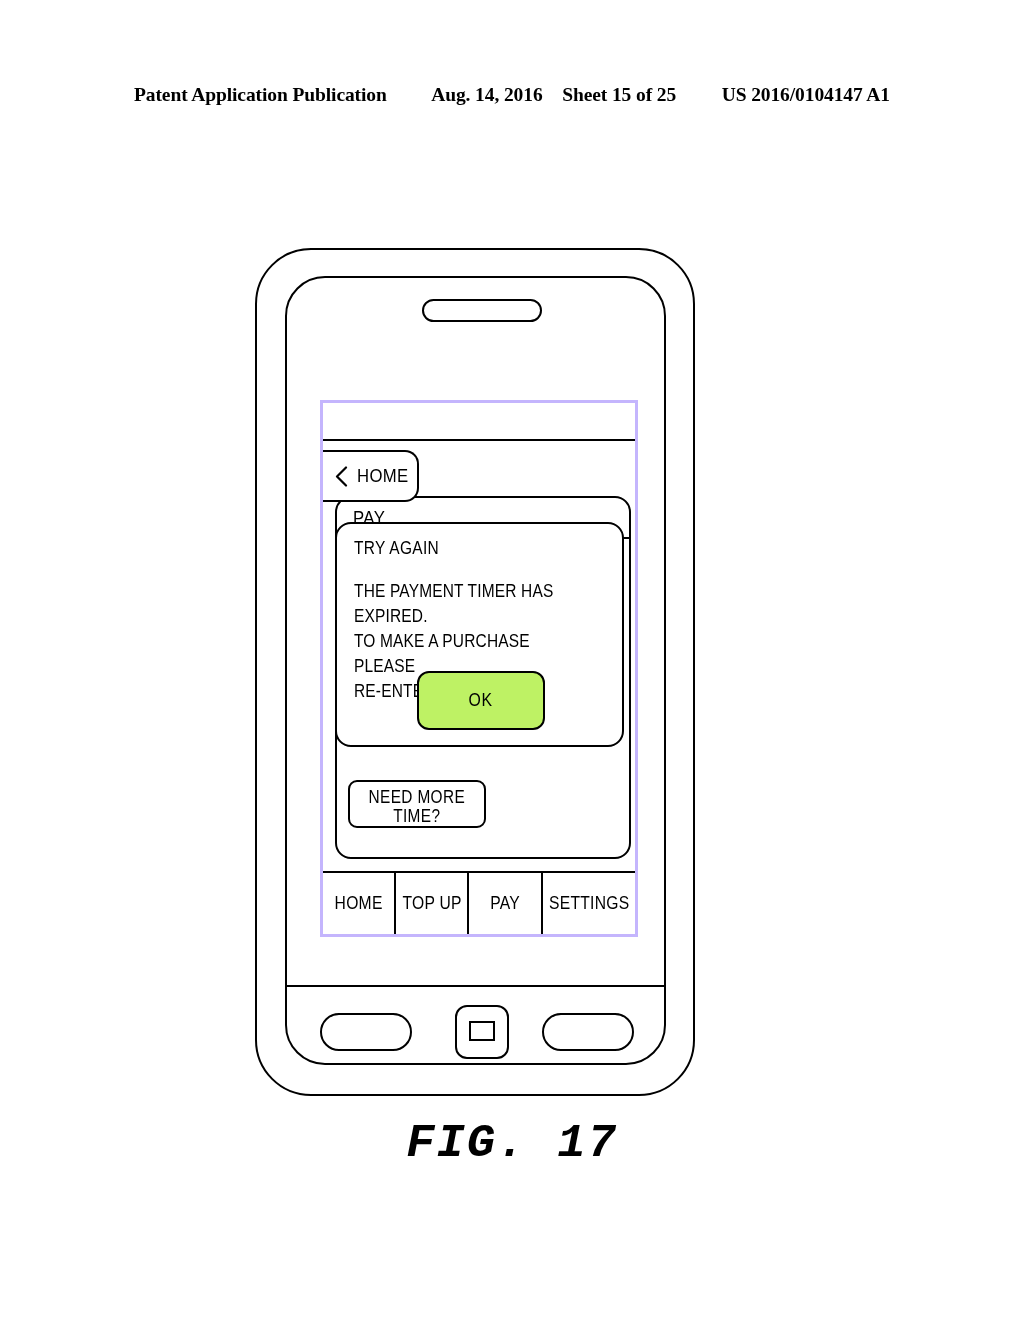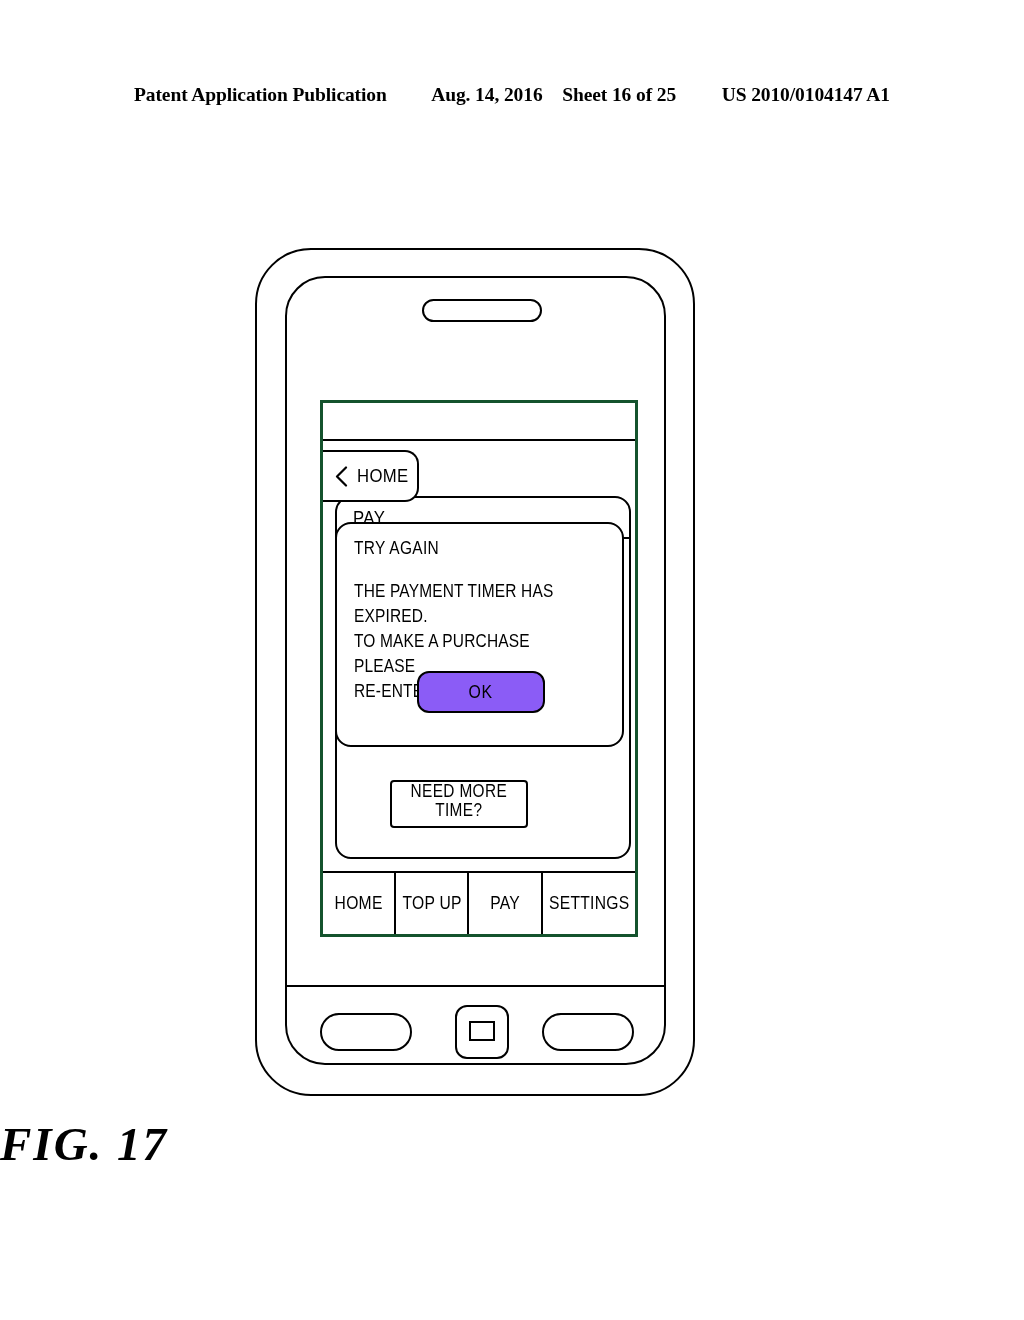--- a/index.html
+++ b/index.html
@@ -118,21 +118,21 @@
     box-sizing: border-box;
   }
 
   
   .screen {
     position: absolute;
     left: 70px;
     top: 157px;
     width: 318px;
     height: 537px;
-    border: 3px solid #14532d;
+    border: 3px solid #c4b5fd;
     box-sizing: border-box;
     background: #fff;
     overflow: hidden;
   }
   .status-bar {
     position: absolute;
     left: 0;
     top: 0;
     width: 100%;
     height: 38px;
@@ -240,25 +240,25 @@
     color: #000;
     transform: scaleX(0.86);
     transform-origin: left top;
     white-space: pre-line;
   }
   .ok-button {
     position: absolute;
     left: 80px;
     top: 147px;
     width: 128px;
-    height: 42px;
+    height: 59px;
     border: 2.5px solid #000;
     border-radius: 12px;
     box-sizing: border-box;
-    background: #8b5cf6;
+    background: #bef264;
     display: flex;
     align-items: center;
     justify-content: center;
   }
   .ok-button .lbl {
     font-size: 18px;
     letter-spacing: 0.5px;
     color: #000;
     transform: scaleX(0.88);
   }
@@ -267,29 +267,28 @@
   .pay-actions {
     position: absolute;
     left: 0;
     top: 282px;
     width: 100%;
     height: 70px;
   }
   .act-btn {
     position: absolute;
     border: 2.5px solid #000;
-    border-radius: 4px;
-    box-sizing: border-box;
-    background: #fff;
-    display: flex;
-    align-items: flex-start;
+    border-radius: 9px;
+    box-sizing: border-box;
+    background: #fff;
+    display: flex;
+    align-items: flex-end;
     justify-content: center;
     text-align: center;
     line-height: 19px;
-    margin-left: 42px;
   }
   .act-need {
     left: 11px;
     top: 0;
     width: 138px;
     height: 48px;
   }
   .act-cancel {
     left: 162px;
     top: 0;
@@ -333,40 +332,40 @@
     transform: scaleX(0.87);
     white-space: nowrap;
   }
 
   
   .fig-caption {
     position: absolute;
     left: 0;
     top: 1117px;
     width: 1024px;
-    text-align: left;
-    font-family: Liberation Serif, serif;
+    text-align: center;
+    font-family: Liberation Mono, monospace;
     font-weight: bold;
     font-style: italic;
     font-size: 47px;
     letter-spacing: 2px;
     color: #000;
   }
 </style>
 </head>
 <body>
 
 <div class="page-header">
   <span class="hdr-pub">Patent Application Publication</span>
   <span class="hdr-gap1"></span>
   <span>Aug. 14, 2016</span>
   <span class="hdr-gap2"></span>
-  <span>Sheet 16 of 25</span>
+  <span>Sheet 15 of 25</span>
   <span class="hdr-gap3"></span>
-  <span>US 2010/0104147 A1</span>
+  <span>US 2016/0104147 A1</span>
 </div>
 
 <div class="phone-wrap">
 
   <div class="phone-outer"></div>
 
   <div class="phone-inner"></div>
 
   <div class="speaker"></div>
 

